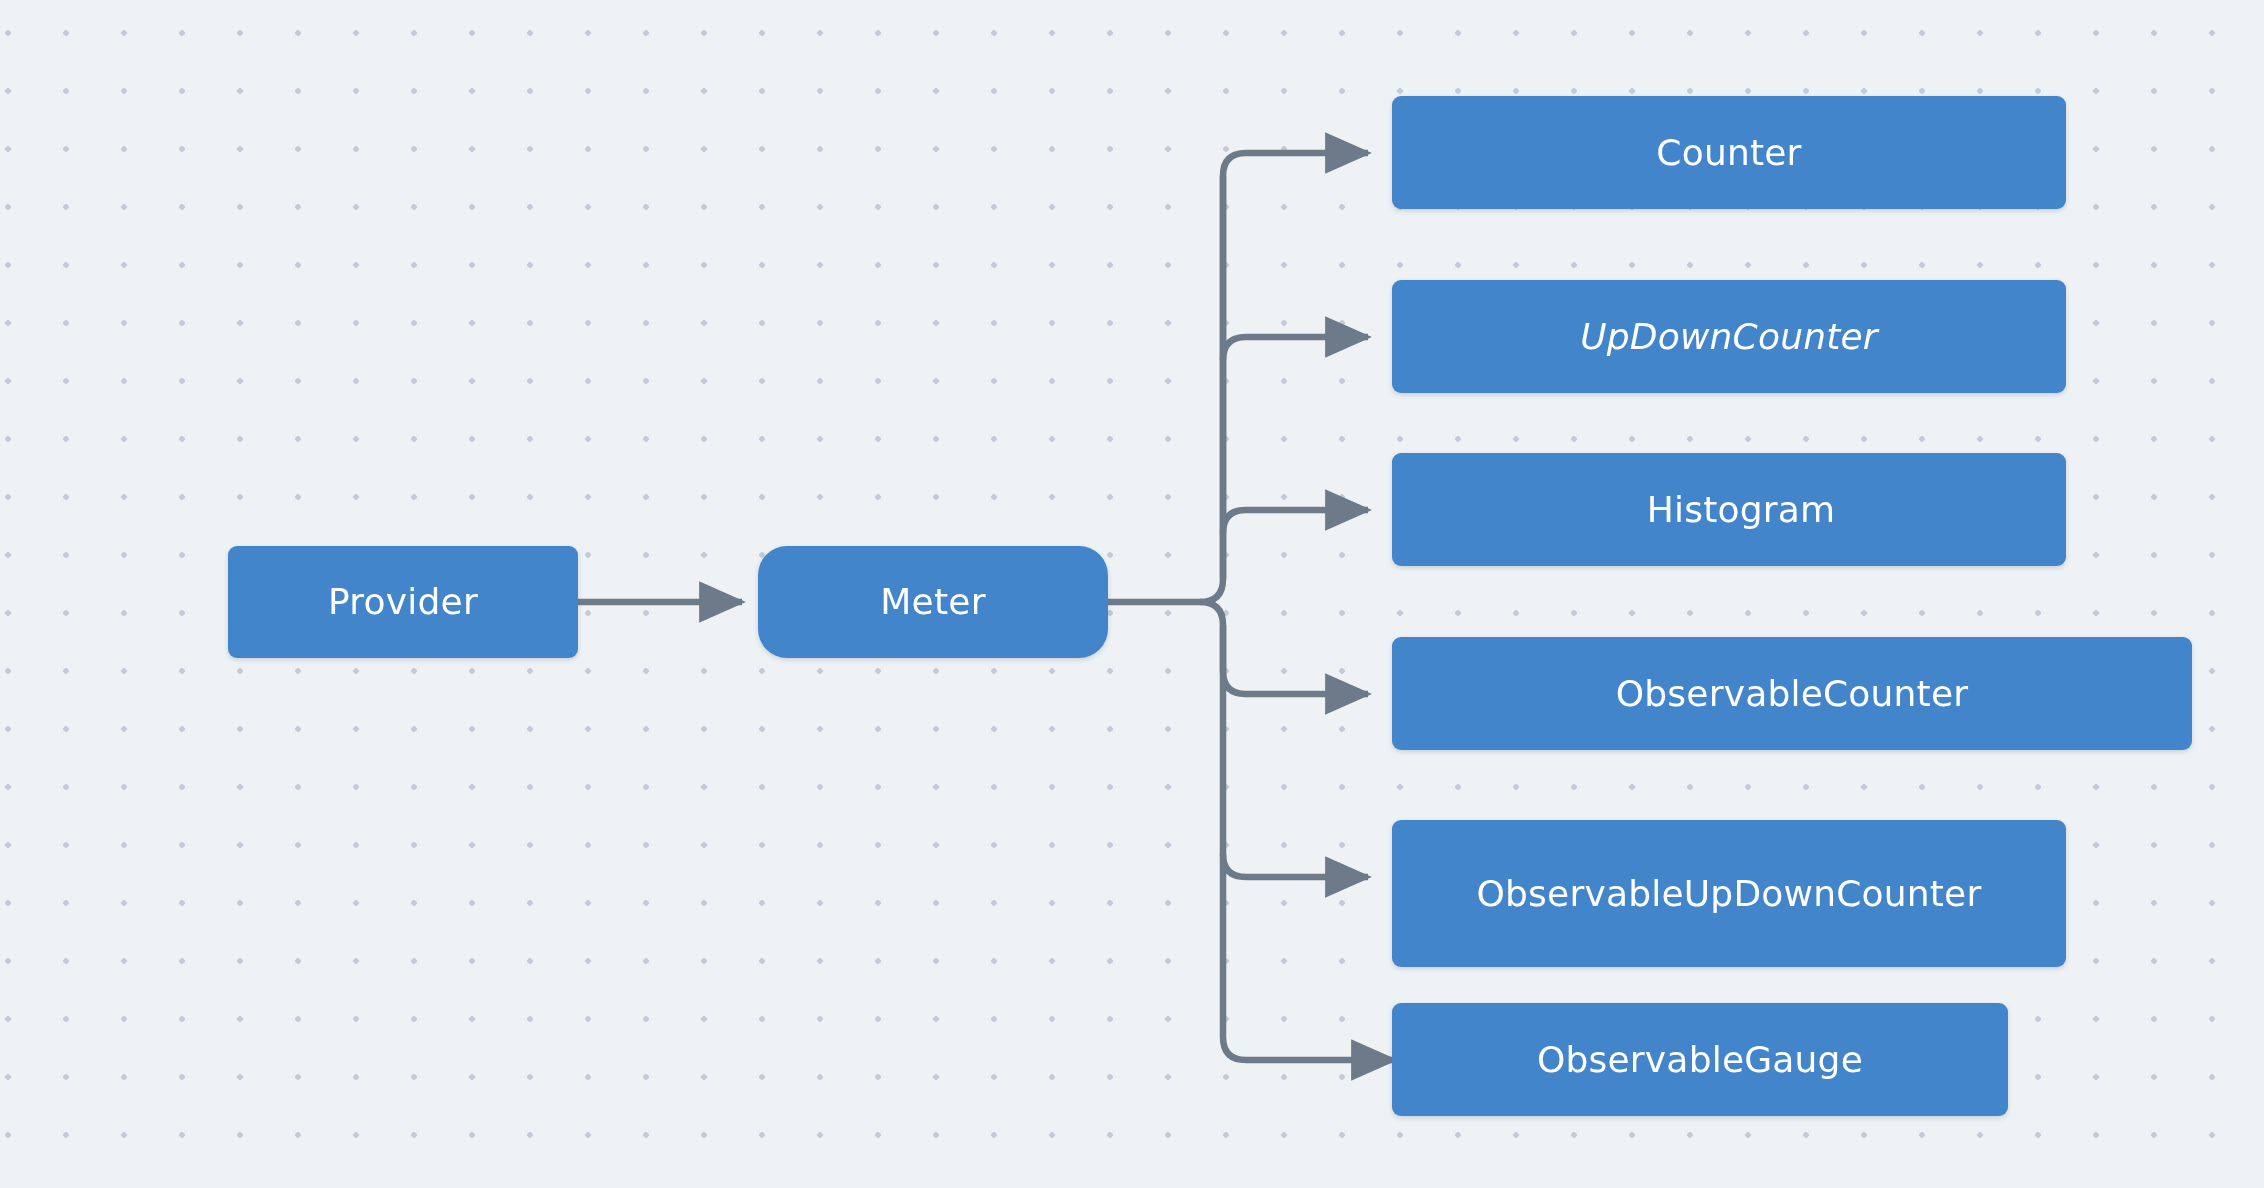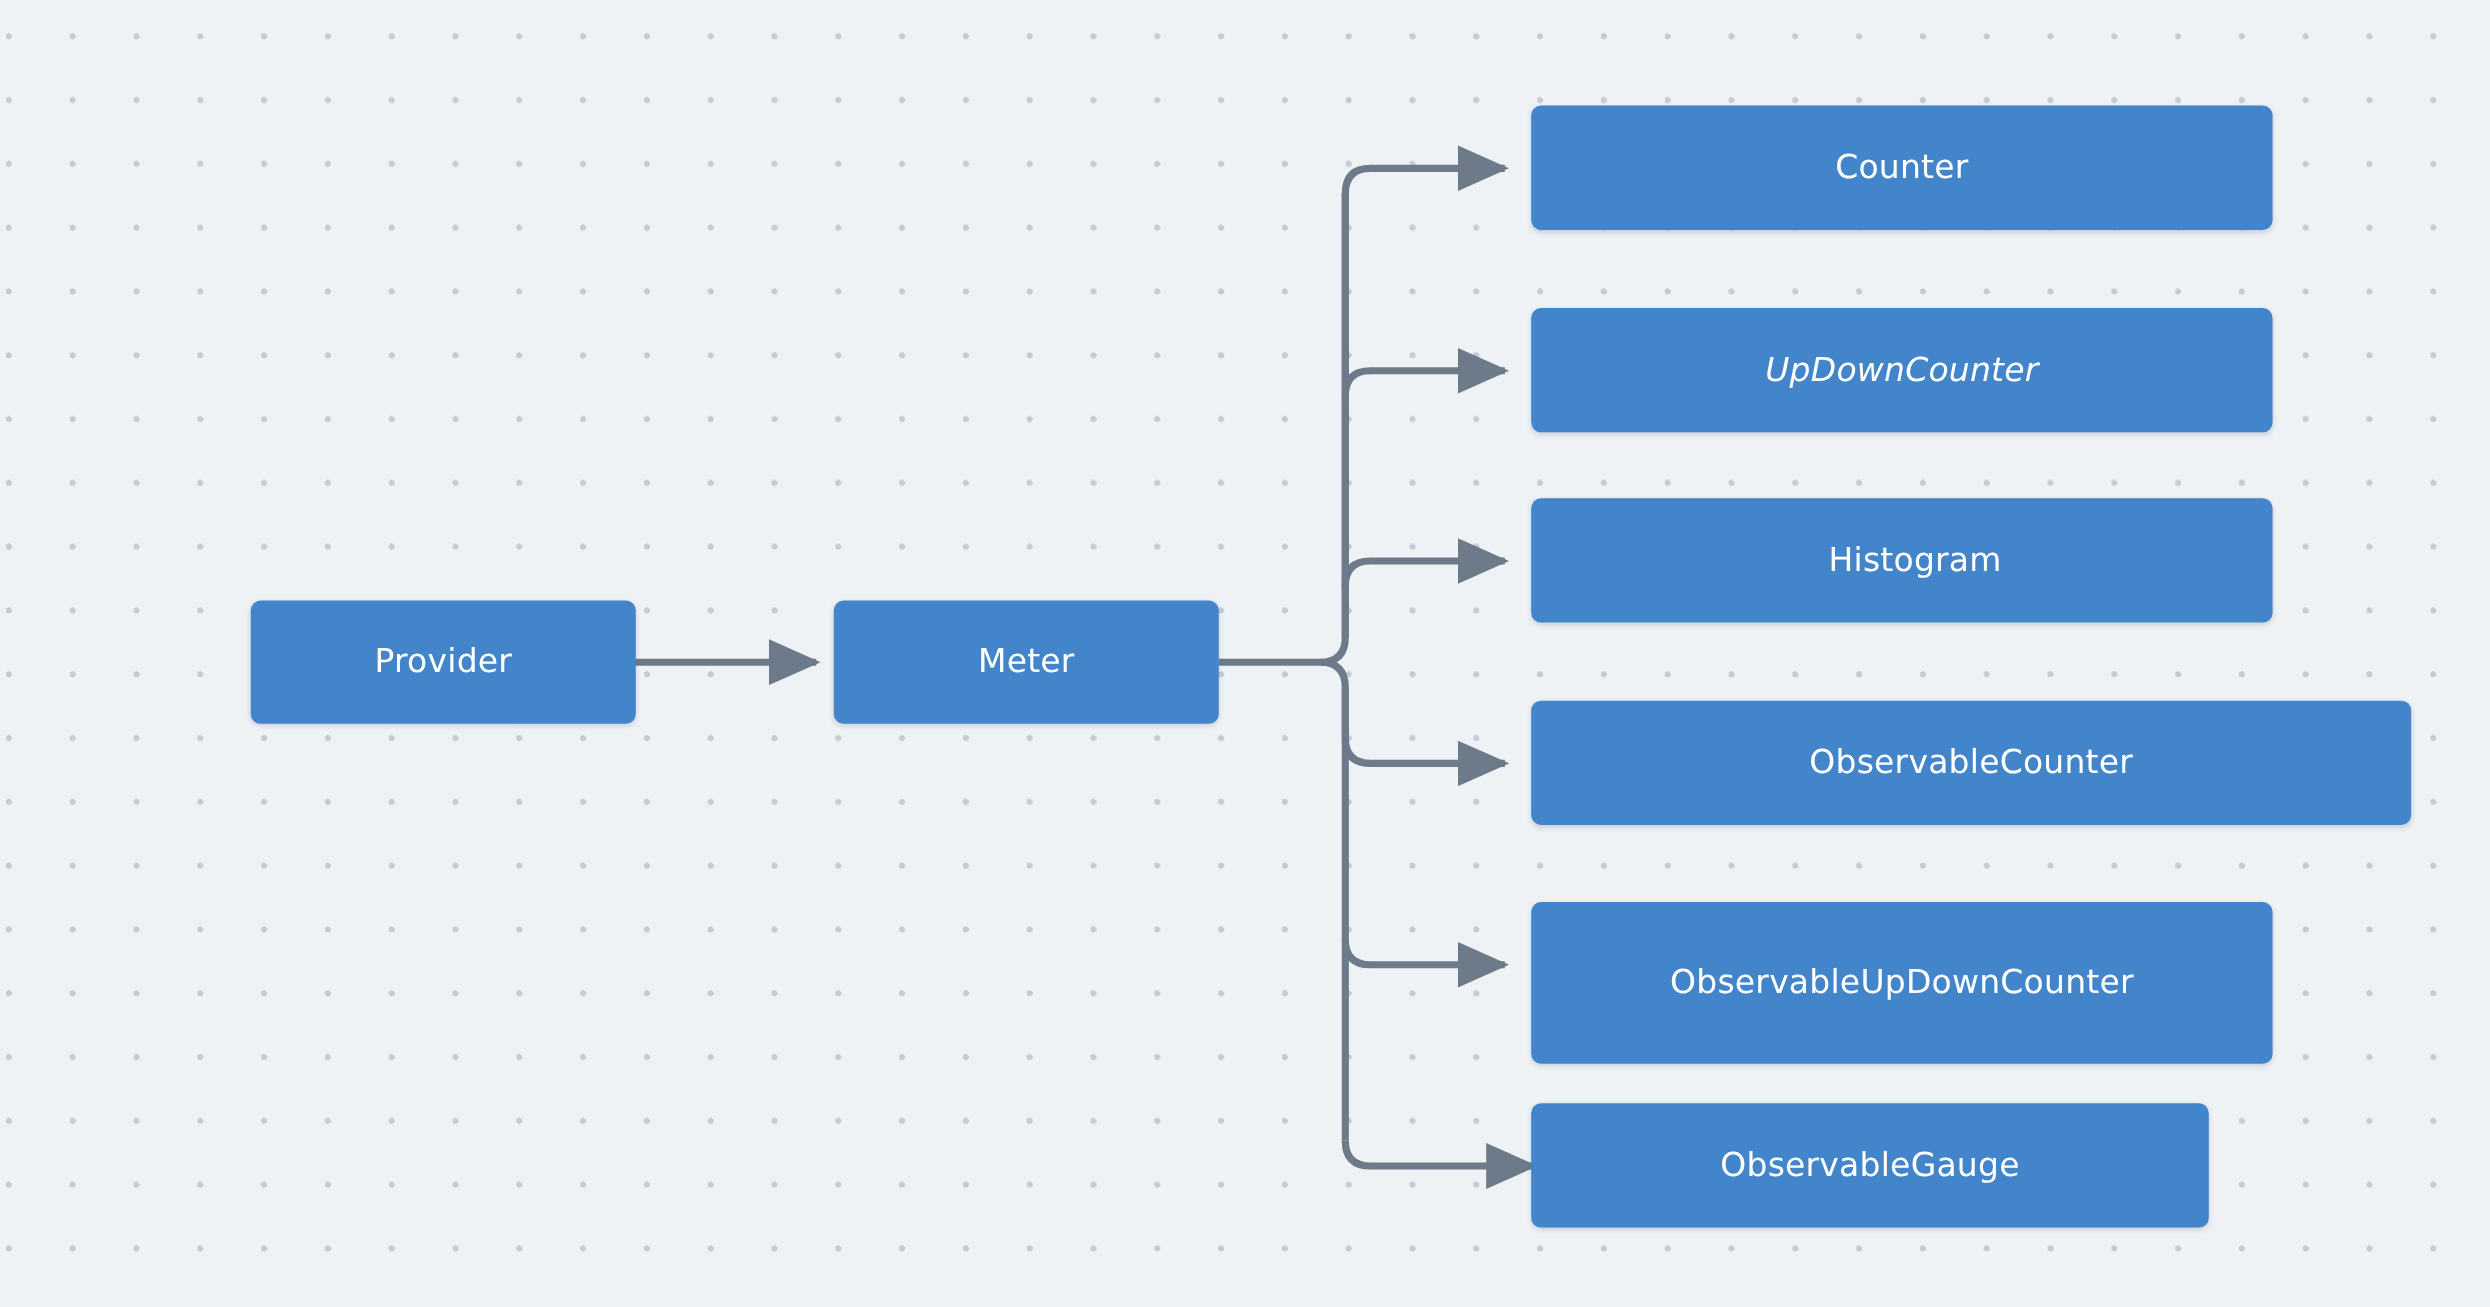--- a/index.html
+++ b/index.html
@@ -34,21 +34,21 @@
   .node {
     position: absolute;
     box-sizing: border-box;
     display: flex;
     align-items: center;
     justify-content: center;
     background: #4285ca;
     border-radius: 9px;
     box-shadow: 0 2px 5px rgba(70,90,120,0.22);
     color: #ffffff;
-    font-size: 30px;
+    font-size: 36px;
     font-weight: 400;
     letter-spacing: 0.2px;
     line-height: 1;
     text-align: center;
     white-space: nowrap;
     user-select: none;
   }
   .node-label {
     display: block;
     pointer-events: none;
@@ -86,21 +86,21 @@
 
       <path d="M 1223 176 L 1223 579"></path>
       <path d="M 1223 625 L 1223 1037"></path>
     </g>
   </svg>
 
   <div class="node" style="left:180px; top:546px; width:350px; height:112px;margin-left:48px;">
     <span class="node-label">Provider</span>
   </div>
 
-  <div class="node" style="left:758px; top:546px; width:350px; height:112px;">
+  <div class="node" style="left:758px; top:546px; width:350px; height:112px;border-radius:29px;">
     <span class="node-label">Meter</span>
   </div>
 
   <div class="node" style="left:1392px; top:96px; width:674px; height:113px;">
     <span class="node-label">Counter</span>
   </div>
 
   <div class="node" style="left:1392px; top:280px; width:674px; height:113px;font-style:italic;">
     <span class="node-label">UpDownCounter</span>
   </div>

